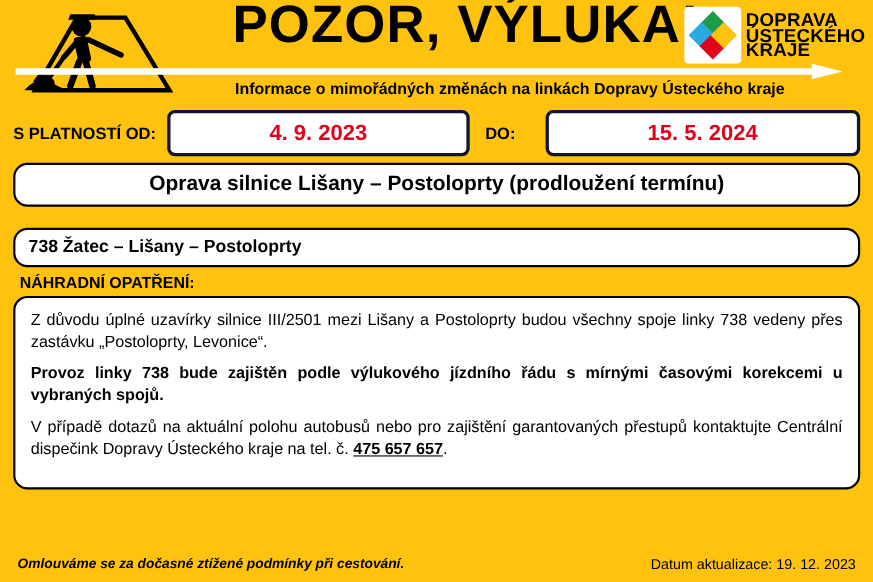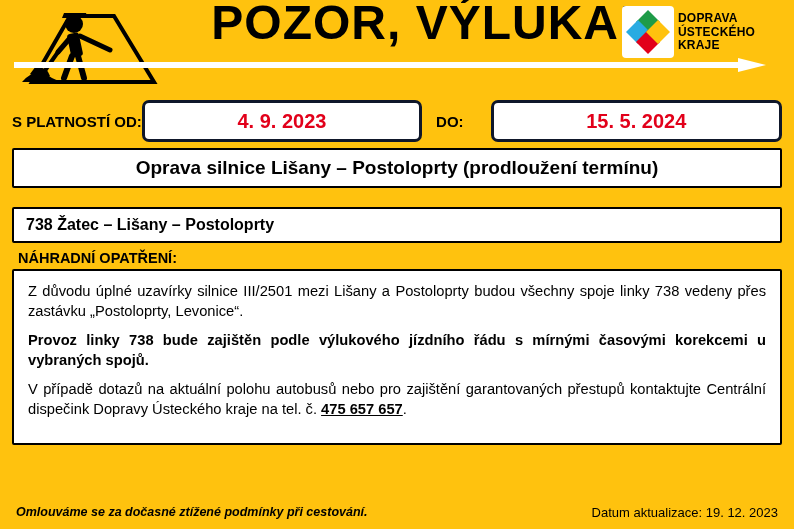--- a/index.html
+++ b/index.html
@@ -74,39 +74,39 @@
     position: absolute;
     left: 0;
     top: 0;
     width: 52px;
     height: 52px;
   }
   .logo-text {
     position: absolute;
     left: 56px;
     top: 6px;
-    font-size: 12px;
+    font-size: 17px;
     font-weight: bold;
     line-height: 13.5px;
     letter-spacing: .2px;
   }
 
   
   .valid-row {
     position: relative;
     margin: 2px 12px 0 12px;
     height: 42px;
     display: flex;
     align-items: center;
   }
   .valid-label {
     font-size: 15px;
     font-weight: bold;
     white-space: nowrap;
-    padding-right: 0;
+    padding-right: 10px;
   }
   .date-box {
     flex: 1 1 auto;
     background: #fff;
     border: 3px solid #0f172a;
     border-radius: 7px;
     height: 36px;
     display: flex;
     align-items: center;
     justify-content: center;
@@ -116,21 +116,21 @@
   }
   .valid-label.mid {
     padding-left: 14px;
     padding-right: 27px;
   }
 
   
   .box {
     background: #fff;
     border: 2px solid #000;
-    border-radius: 2px;
+    border-radius: 13px;
     margin: 6px 12px 0 12px;
     box-sizing: border-box;
   }
   .box-title {
     height: 40px;
     display: flex;
     align-items: center;
     justify-content: center;
     font-size: 19px;
     font-weight: bold;
@@ -223,20 +223,21 @@
 
     <div class="banner-title">POZOR, VÝLUKA!</div>
 
     <span class="arrow-rule">
       <svg viewBox="0 0 752 14" width="752" height="14" preserveAspectRatio="none">
         <rect x="0" y="4" width="724" height="6" fill="#fff"></rect>
         <polygon points="724,0 752,7 724,14" fill="#fff"></polygon>
       </svg>
     </span>
 
+    <div class="banner-sub">Informace o mimořádných změnách na linkách Dopravy Ústeckého kraje</div>
 
     <div class="logo">
       <span class="logo-mark">
         <svg viewBox="0 0 52 52" width="52" height="52">
           <rect x="0" y="0" width="52" height="52" rx="4" fill="#fff"></rect>
           <polygon points="26,4 38,16 26,28 14,16" fill="#1E9B48"></polygon>
           <polygon points="4,26 16,14 28,26 16,38" fill="#29ABE2"></polygon>
           <polygon points="26,24 38,36 26,48 14,36" fill="#E2001A"></polygon>
           <polygon points="24,26 36,14 48,26 36,38" fill="#FFC20E"></polygon>
         </svg>

